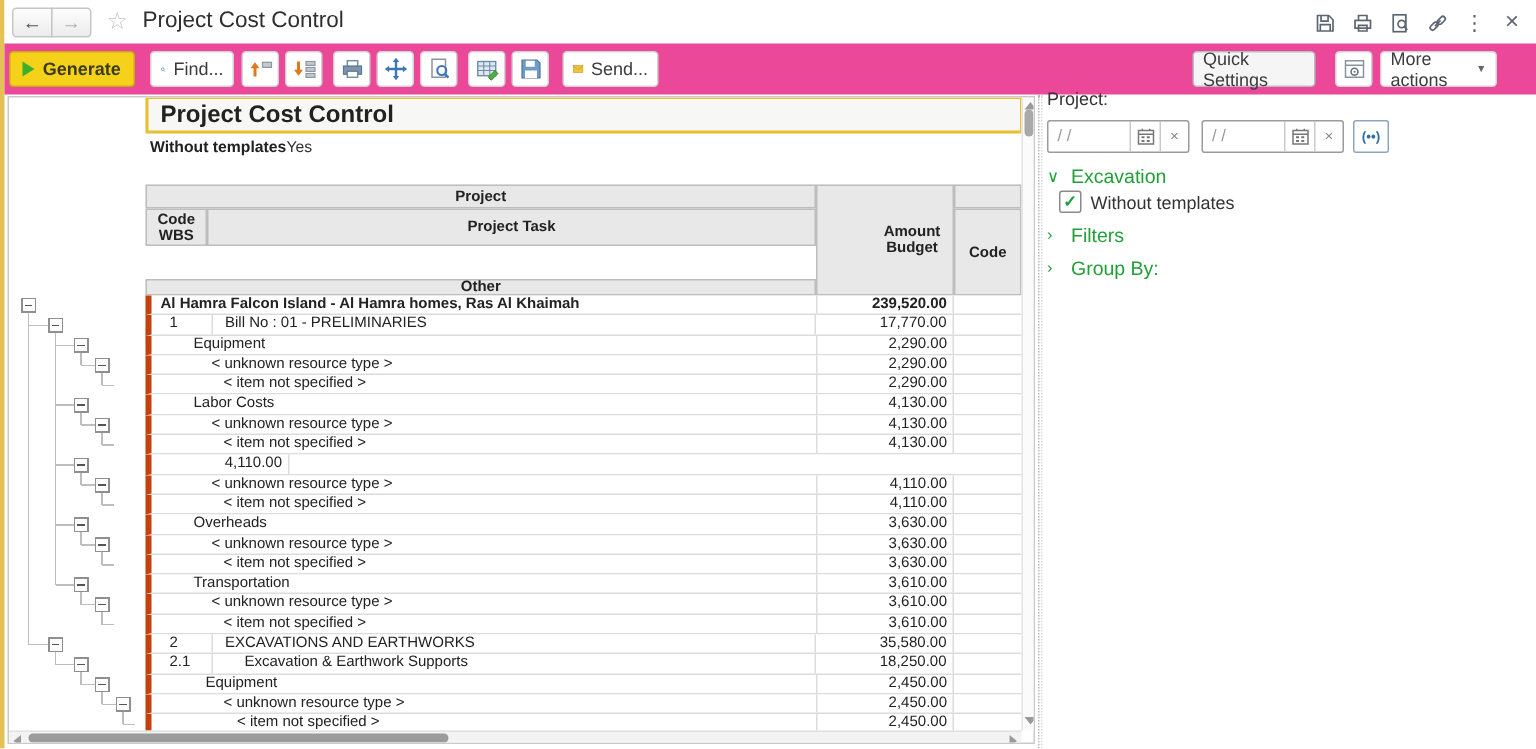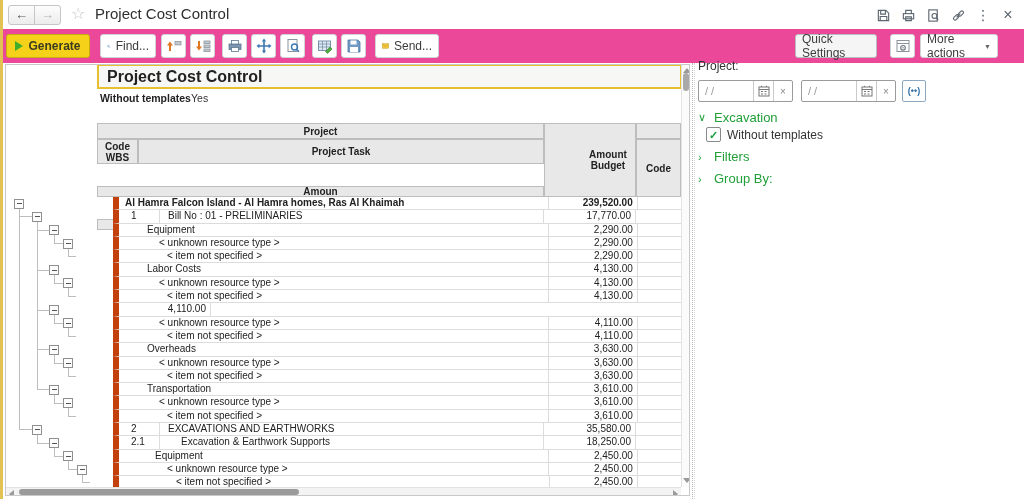--- a/index.html
+++ b/index.html
@@ -51,22 +51,22 @@
   #h-project{left:91px;top:58px;width:447px;height:16px;}
   #h-code{left:91px;top:74px;width:41px;height:25px;flex-direction:column;}
   #h-task{left:132px;top:74px;width:406px;height:25px;}
   #h-expense{left:91px;top:99px;width:447px;height:11px;}
   #h-resource{left:91px;top:110px;width:447px;height:11px;margin-top:44px;}
   #h-item{left:91px;top:121px;width:447px;height:11px;}
   #h-amtb{left:538px;top:58px;width:92px;height:74px;padding-left:36px;}
   #h-amtn-top{left:630px;top:58px;width:45px;height:16px;}
   #h-amtn{left:630px;top:74px;width:45px;height:58px;}
   #rows{left:91px;top:132px;width:584px;}
-  .row{display:flex;height:13.3px;border-bottom:1px solid #dcdcdc;border-left:6px solid #c2410c;
-       box-sizing:border-box;font-size:10px;line-height:12px;color:#222;background:#fff;margin-left:16px;}
+  .row{display:flex;height:13.3px;border-bottom:1px solid #dcdcdc;border-left:4px solid #c2410c;
+       box-sizing:border-box;font-size:10px;line-height:12px;color:#222;background:#fff;}
   .row>div{box-sizing:border-box;overflow:hidden;white-space:nowrap;}
   .c-code{width:41px;border-right:1px solid #dcdcdc;padding-left:12px;}
   .c-task{flex:1;border-right:1px solid #dcdcdc;}
   .c-merged{width:447px;border-right:1px solid #dcdcdc;}
   .c-amt{width:92px;text-align:right;padding-right:4px;border-right:1px solid #dcdcdc;}
   .c-tail{width:45px;}
   .row.bold{font-weight:bold;}
   
   #vscroll{left:675px;top:0;width:10px;height:422px;background:#fbfbfb;border-left:1px solid #e4e4e4;}
   #vthumb{left:676.5px;top:8px;width:6px;height:18px;background:#a9a9a9;border-radius:3px;}
@@ -309,21 +309,21 @@
   <div id="rpt-plabel" class="abs">Without templates</div>
   <div id="rpt-pvalue" class="abs">Yes</div>
 
   <div id="h-project" class="hcell">Project</div>
   <div id="h-code" class="hcell">
     <span>Code</span>
     <span>WBS</span>
   </div>
   <div id="h-task" class="hcell">Project Task</div>
   <div id="h-resource" class="hcell">Resource Type</div>
-  <div id="h-item" class="hcell">Amoun</div>
+  <div id="h-item" class="hcell">Other</div>
   <div id="h-amtb" class="hcell">Amount Budget</div>
   <div id="h-amtn-top" class="hcell"></div>
   <div id="h-amtn" class="hcell">Code</div>
 
   <div id="rows" class="abs">
       <div class="row bold">
         <div class="c-merged" style="padding-left: 6px;">Al Hamra Falcon Island - Al Hamra homes, Ras Al Khaimah</div>
         <div class="c-amt">239,520.00</div>
         <div class="c-tail"></div>
       </div>

